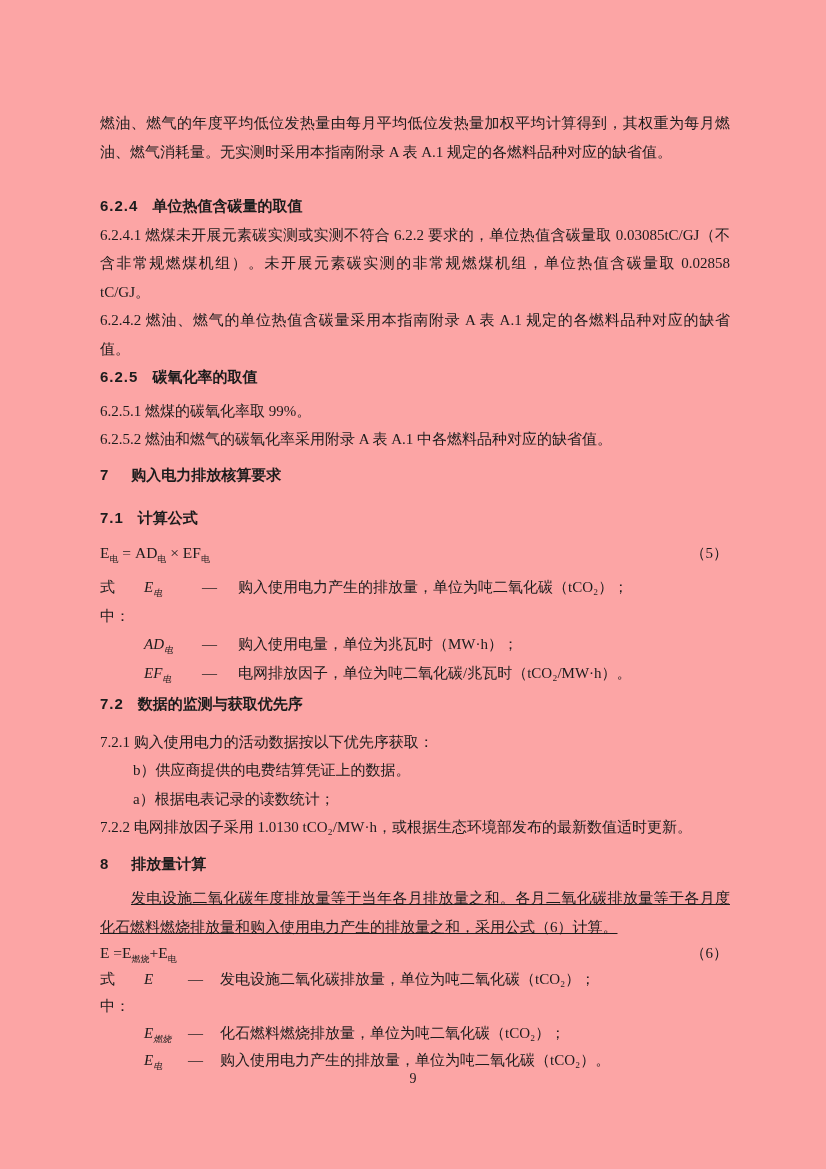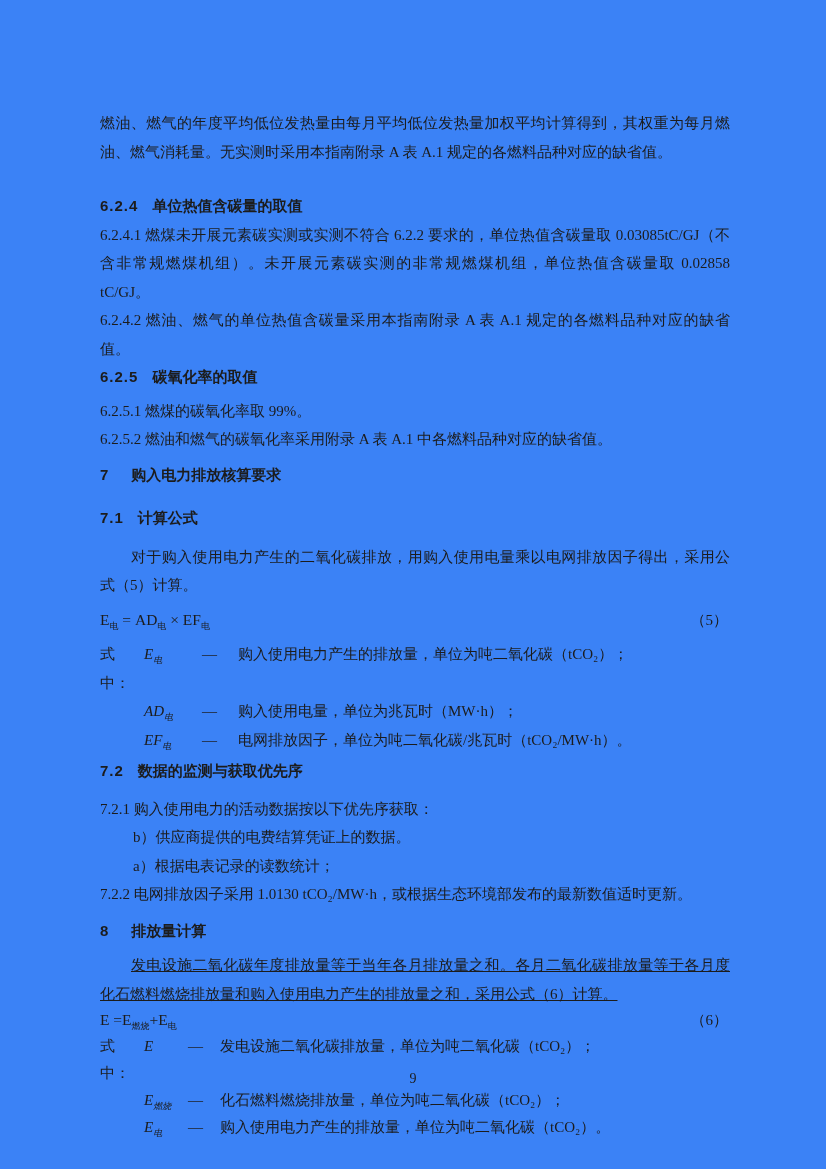--- a/index.html
+++ b/index.html
@@ -1,21 +1,21 @@
 <!DOCTYPE html>
 <html><head>
 <meta charset="utf-8">
 <style>
   html,body{margin:0;padding:0;}
   body{
     width:826px;height:1169px;background:#ffffff;color:#1c1c1c;
     font-family:"Liberation Serif","DejaVu Serif",serif;
     -webkit-font-smoothing:antialiased;
   }
-  .page{position:relative;width:826px;height:1169px;overflow:hidden;background:#3b82f6;}
+  .page{position:relative;width:826px;height:1169px;overflow:hidden;background:#fca5a5;}
   .content{
     position:absolute;left:100px;top:109px;width:630px;
     font-size:15px;line-height:28.5px;text-align:justify;
   }
   p{margin:0;padding:0;}
   .heading{
     font-family:"Liberation Sans","DejaVu Sans",sans-serif;
     font-weight:700;font-size:15px;line-height:28.5px;text-align:left;
   }
   .h-num{display:inline-block;letter-spacing:1px;}
@@ -55,21 +55,20 @@
 
     <p class="heading"><span class="h-num gap-sm">6.2.5</span><span>碳氧化率的取值</span></p>
 
     <p style="margin-top:5px;">6.2.5.1 燃煤的碳氧化率取 99%。</p>
     <p>6.2.5.2 燃油和燃气的碳氧化率采用附录 A 表 A.1 中各燃料品种对应的缺省值。</p>
 
     <p class="heading" style="margin-top:7px;"><span class="h-num gap-lg">7</span><span>购入电力排放核算要求</span></p>
 
     <p class="heading" style="margin-top:15px;"><span class="h-num gap-sm">7.1</span><span>计算公式</span></p>
 
-    <p class="indent2" style="margin-top:10px;">对于购入使用电力产生的二氧化碳排放，用购入使用电量乘以电网排放因子得出，采用公式（5）计算。</p>
 
     <div class="formula" style="margin-top:6px;">
       <span><span>E</span><sub class="cjk">电</sub><span> = </span><span>AD</span><sub class="cjk">电</sub><span> × </span><span>EF</span><sub class="cjk">电</sub></span>
       <span class="f-num">（5）</span>
     </div>
 
     <div class="def-block" style="margin-top:6px;">
       <div class="def-row">
         <span class="d-label">式中：</span>
         <span class="d-sym"><span>E</span><sub class="cjk">电</sub></span>

